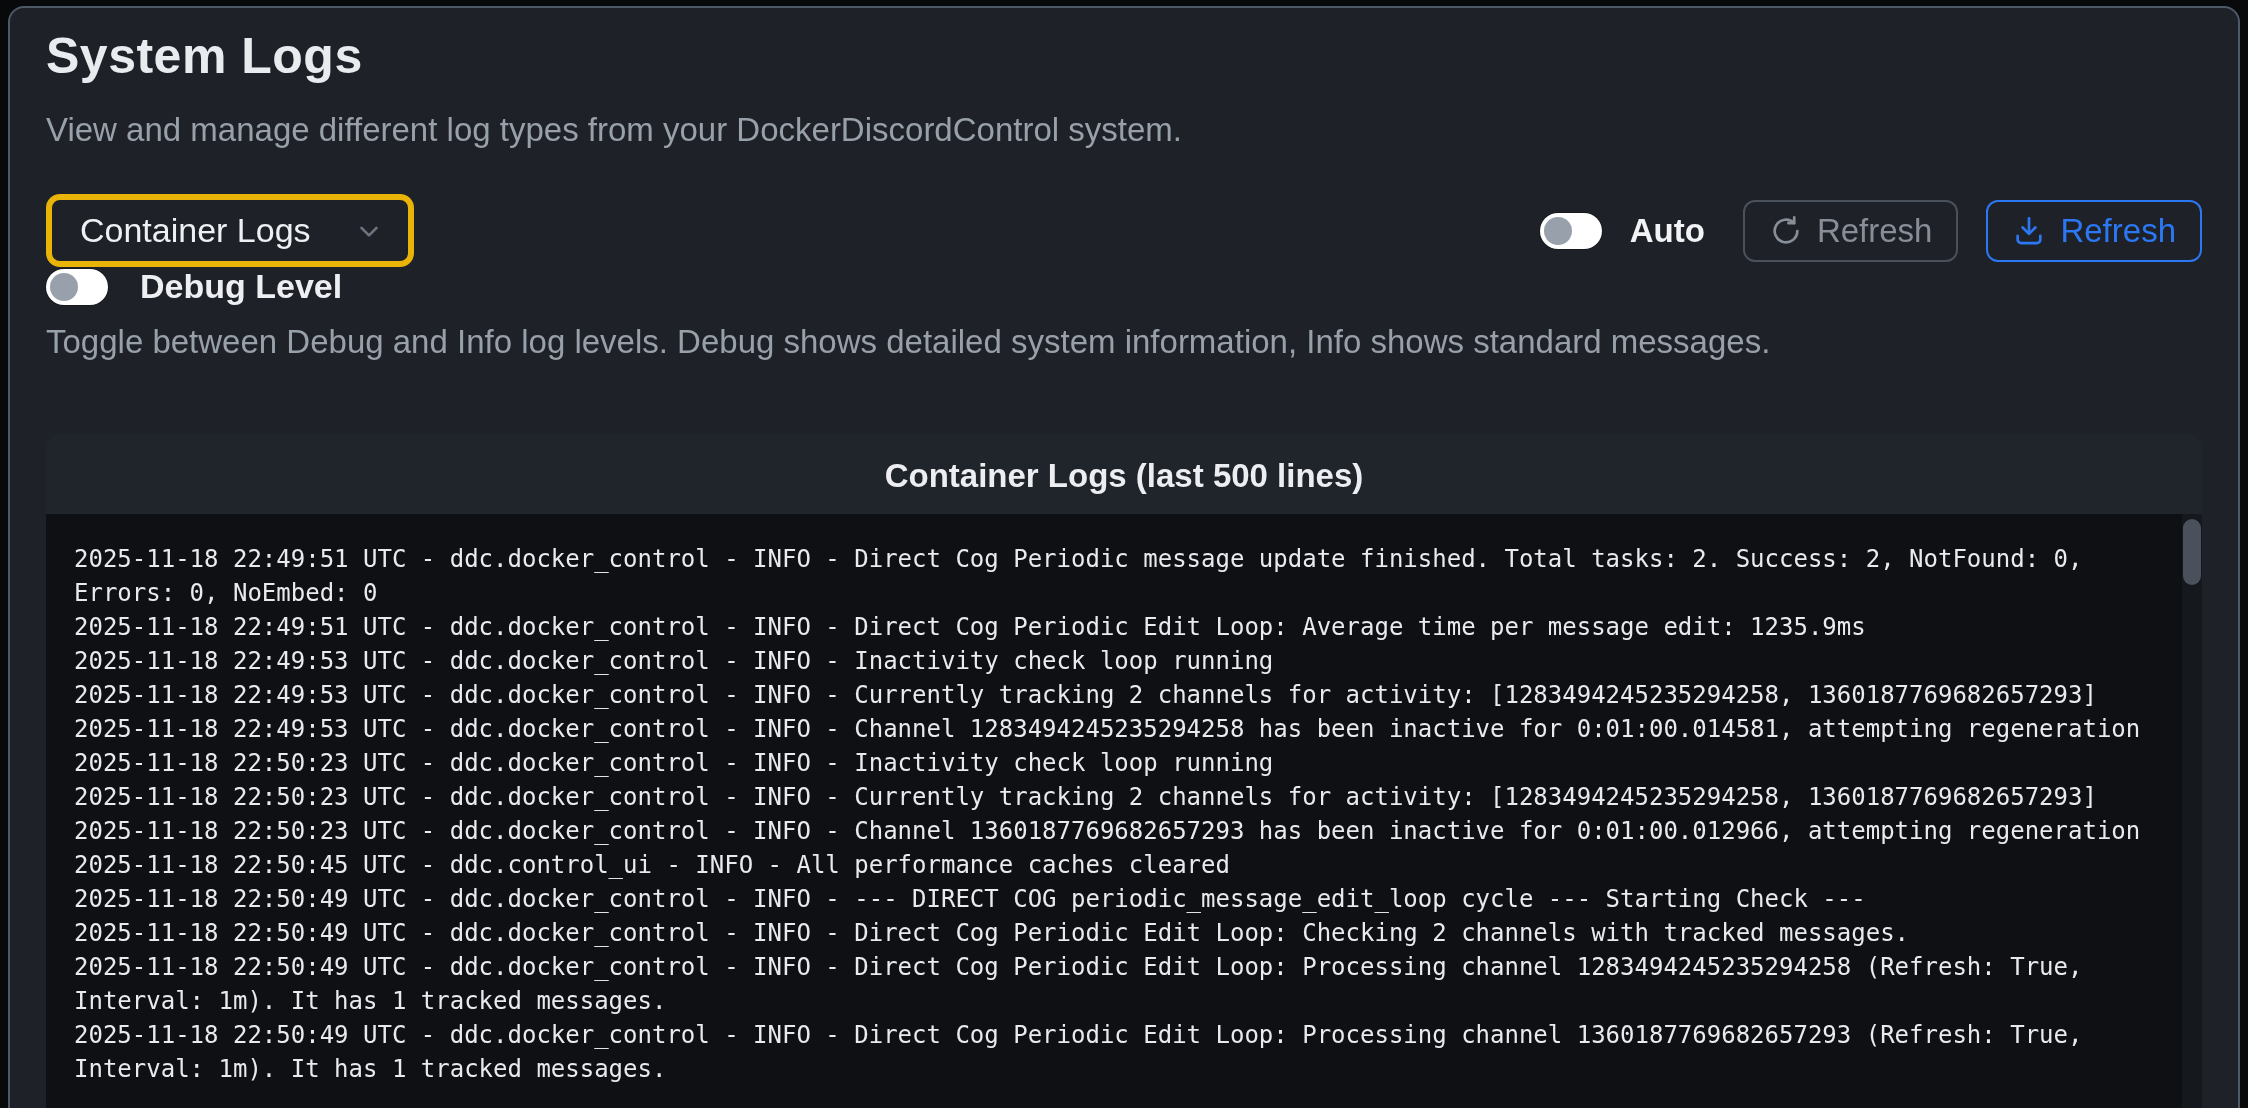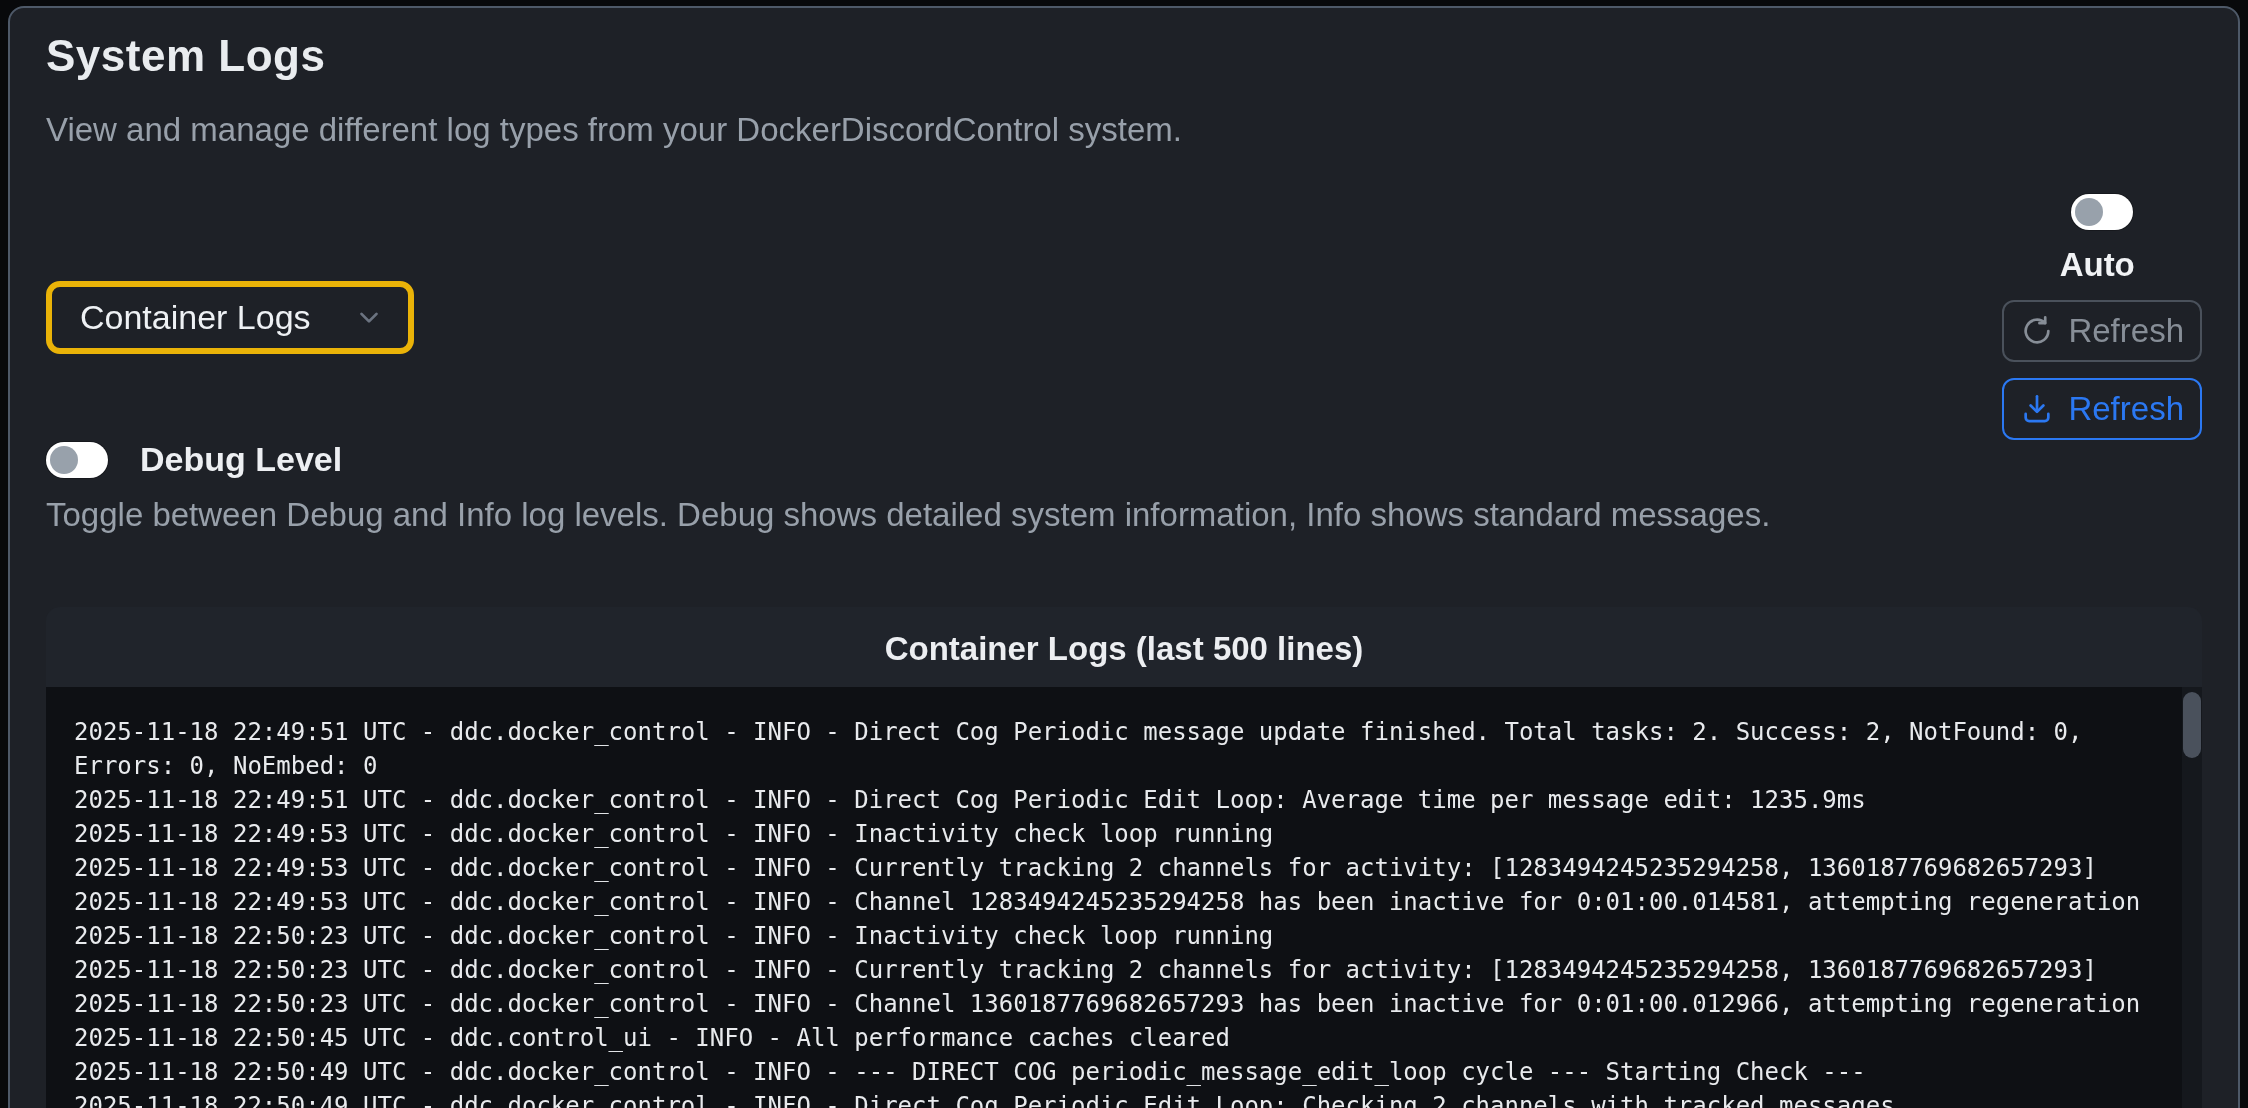--- a/index.html
+++ b/index.html
@@ -15,21 +15,21 @@
     position:absolute;left:8px;top:6px;
     width:2232px;height:1400px;
     box-sizing:border-box;
     background:#1e2127;
     border:2px solid #4e5968;
     border-radius:16px;
     padding:20px 36px 0 36px;
   }
   .page-title{
     margin:0;
-    font-size:44px;line-height:56px;font-weight:700;
+    font-size:50px;line-height:56px;font-weight:700;
     color:#e9ecef;letter-spacing:.5px;
   }
   .subtitle{
     margin:26px 0 0;
     font-size:33px;line-height:40px;
     color:#98a0aa;
   }
   .controls-row{
     margin-top:44px;
     display:flex;justify-content:space-between;align-items:center;
@@ -37,34 +37,34 @@
   .select{
     width:368px;height:73px;box-sizing:border-box;
     border:6px solid #eab308;border-radius:14px;
     background:#1e2127;
     display:flex;align-items:center;justify-content:space-between;
     padding:0 24px 0 28px;
     color:#eef1f4;font-size:34px;
     cursor:pointer;
   }
   .chev{width:30px;height:30px;stroke:#6b7380;fill:none;stroke-width:2.2;stroke-linecap:round;stroke-linejoin:round;}
-  .right-controls{display:flex;align-items:center;gap:16px;flex-direction:column;}
+  .right-controls{display:flex;align-items:center;gap:28px;}
   .switch{
     width:62px;height:36px;border-radius:18px;background:#ffffff;
     position:relative;flex:0 0 auto;cursor:pointer;
     box-shadow:0 0 0 1px rgba(0,0,0,.25);
   }
   .switch .knob{
     position:absolute;left:4px;top:4px;width:28px;height:28px;
     border-radius:50%;background:#98a1ab;
   }
   .switch-label{font-size:33px;font-weight:700;color:#f1f3f5;margin-right:10px;}
   .btn{
     display:flex;align-items:center;gap:14px;
-    height:62px;padding:0 16px;box-sizing:border-box;
+    height:62px;padding:0 24px;box-sizing:border-box;
     border-radius:12px;background:transparent;
     font-family:"Liberation Sans",sans-serif;
     font-size:33px;border:2px solid;cursor:pointer;
   }
   .btn svg{width:34px;height:34px;stroke:currentColor;fill:none;stroke-width:1.9;stroke-linecap:round;stroke-linejoin:round;}
   .btn-refresh{color:#878e97;border-color:#4a515b;}
   .btn-download{color:#2b78f2;border-color:#2b78f2;}
   .btn-clear{color:#d63d4e;border-color:#d63d4e;}
   .debug-row{display:flex;align-items:center;gap:32px;}
   .debug-label{font-size:34px;font-weight:700;color:#edeff2;}

